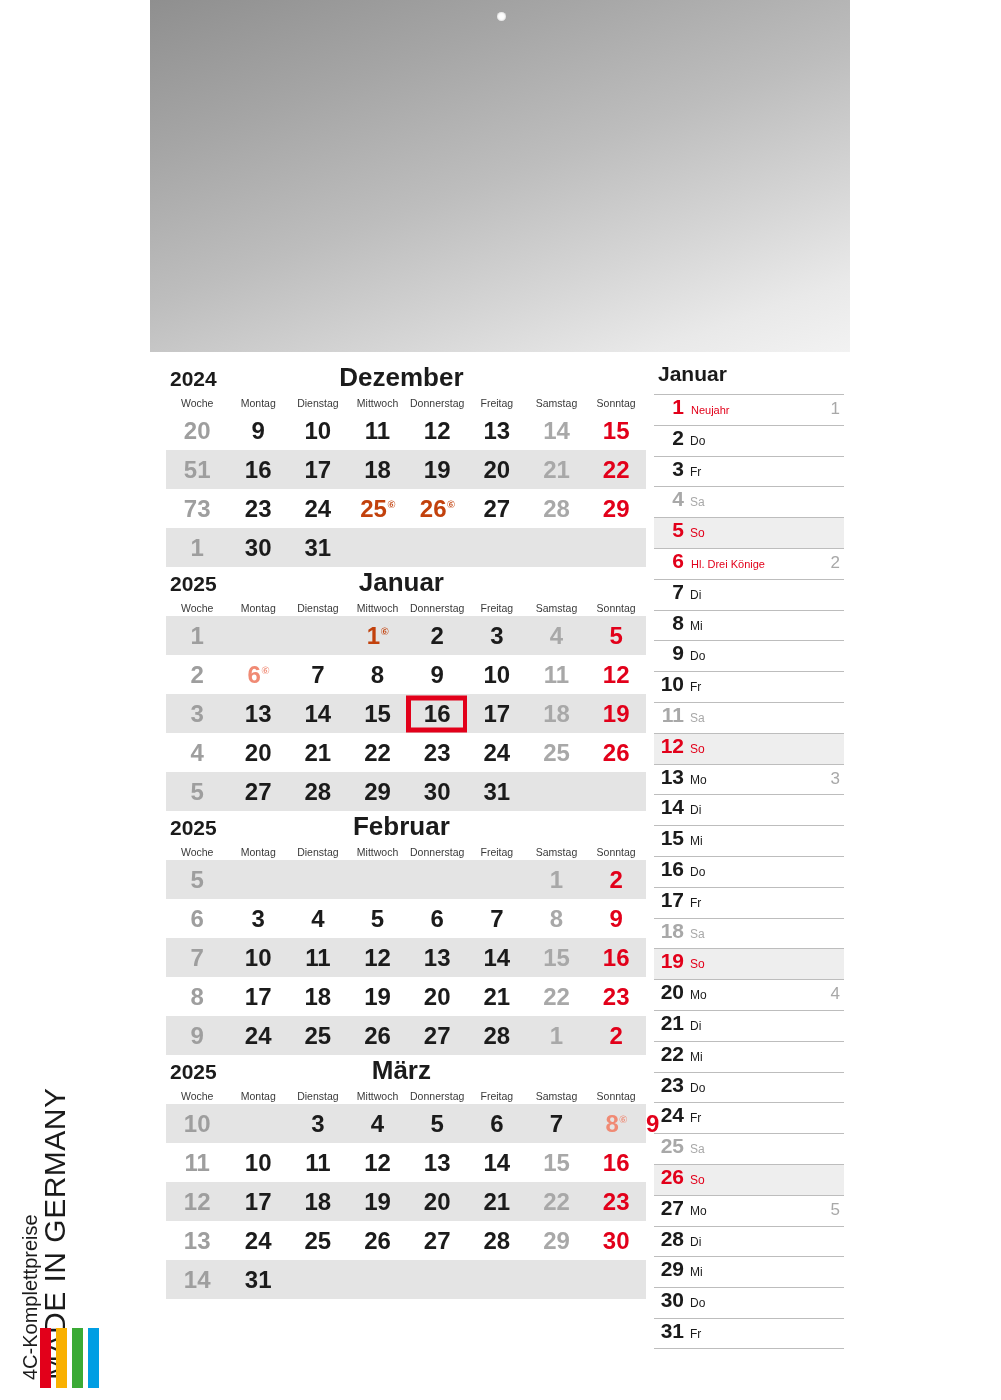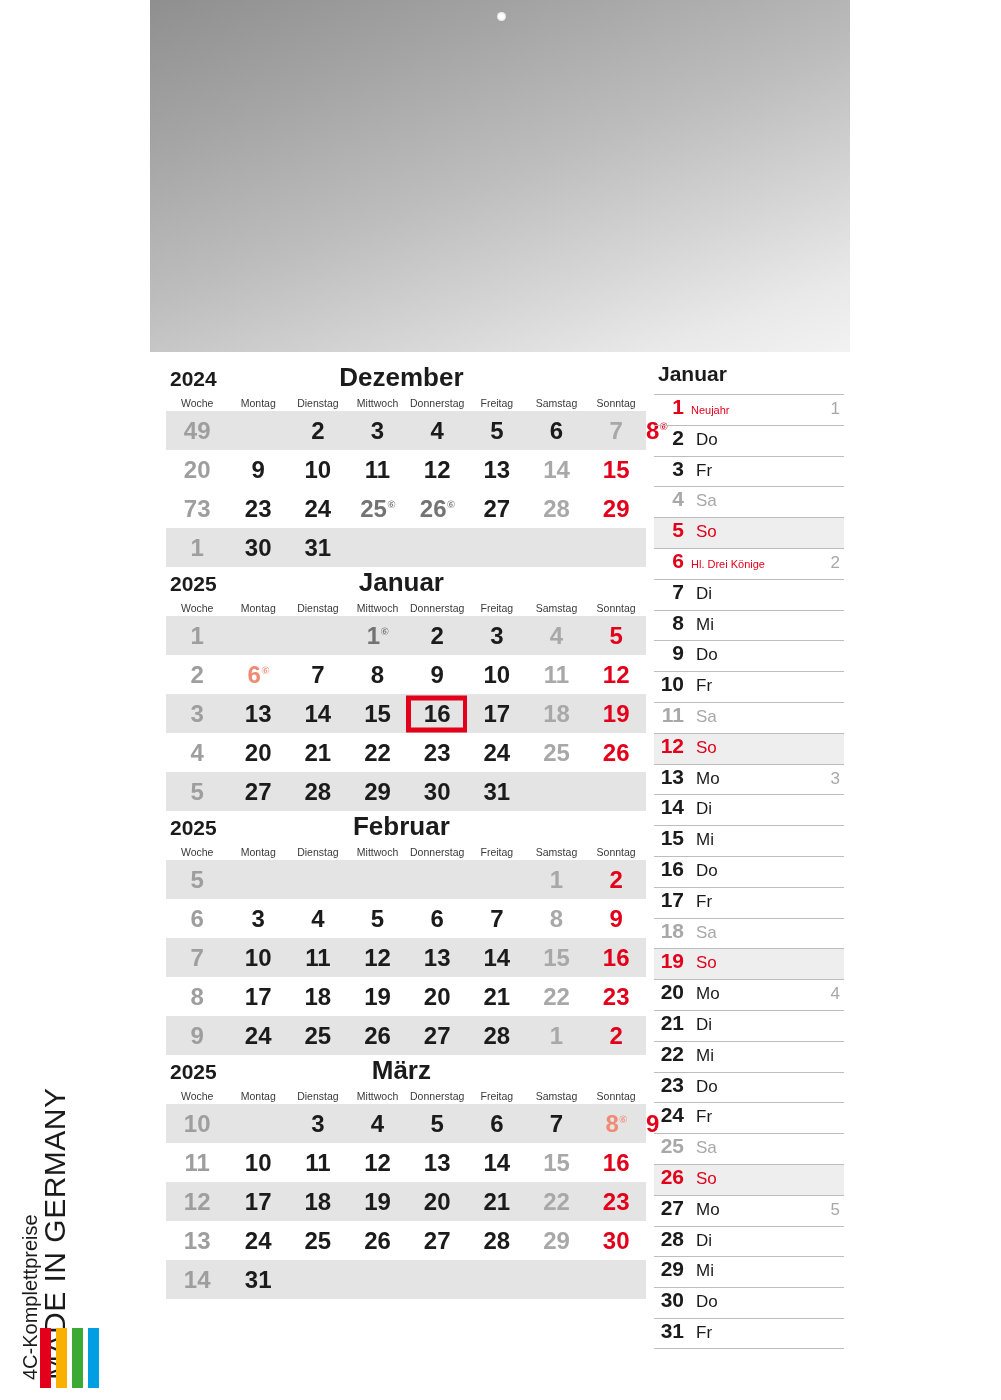--- a/index.html
+++ b/index.html
@@ -29,34 +29,34 @@
   table.cal td,table.cal th{padding:0;margin:0;}
   table.cal th{font-size:10.5px;font-weight:normal;color:#3a3a3a;text-align:center;height:17px;}
   table.cal th.wk{color:#3a3a3a;}
   table.cal td{height:39px;text-align:center;font-size:24px;font-weight:bold;vertical-align:middle;}
   tr.band-grey td{background:#e4e4e4;}
   tr.band-white td{background:#ffffff;}
   td.wk{font-size:23px;font-weight:bold;color:#9e9e9e;text-align:center;}
   td.d{color:#1b1b1b;position:relative;}
   td.sa{color:#a8a8a8;}
   td.su{color:#e2001a;}
-  td.hol{color:#737373;}
+  td.hol{color:#c2410c;}
   td.holsa{color:#f08a74;}
   td.empty{color:transparent;}
   .sup{font-size:10px;font-weight:normal;vertical-align:super;letter-spacing:-1px;}
   .hlbox{position:absolute;left:50%;top:50%;transform:translate(-50%,-50%);width:62px;height:37px;border:5px solid #e2001a;box-sizing:border-box;}
   .hlnum{position:relative;z-index:2;}
 
   
   #side{position:absolute;left:504px;top:362px;width:190px;}
   #side-title{font-size:21px;font-weight:bold;color:#1b1b1b;height:32px;padding-left:4px;}
   .drow{display:flex;align-items:baseline;height:30.8px;border-top:1px solid #bdbdbd;padding:0 4px;box-sizing:border-box;}
   .drow:last-child{border-bottom:1px solid #bdbdbd;}
   .dnum{font-size:21px;font-weight:bold;width:26px;text-align:right;color:#1b1b1b;}
-  .dwd{font-size:17px;margin-left:12px;color:#1b1b1b;}
+  .dwd{font-size:12px;margin-left:6px;color:#1b1b1b;}
   .dnote{font-size:11px;margin-left:7px;color:#e2001a;}
   .dkw{margin-left:auto;font-size:17px;color:#a8a8a8;font-weight:normal;}
   .drow.sat .dnum,.drow.sat .dwd{color:#a8a8a8;}
   .drow.sun{background:#eeeeee;}
   .drow.sun .dnum{color:#e2001a;}
   .drow.sun .dwd{color:#e2001a;}
   .drow.hol .dnum{color:#e2001a;}
 </style>
 </head>
 <body>
@@ -100,40 +100,39 @@
               <th class="">Montag</th>
               <th class="">Dienstag</th>
               <th class="">Mittwoch</th>
               <th class="">Donnerstag</th>
               <th class="">Freitag</th>
               <th class="">Samstag</th>
               <th class="">Sonntag</th>
             </tr>
           </thead>
           <tbody>
-            <tr class="band-grey">
-              <td class="wk">49</td>
-              <td class="empty"><span></span></td>
-              <td class="d"><span>2</span></td>
-              <td class="d"><span>3</span></td>
-              <td class="d"><span>4</span></td>
-              <td class="d"><span>5</span></td>
-              <td class="d"><span>6</span></td>
-              <td class="sa"><span>7</span></td>
-              <td class="su"><span>8</span><span class="sup">⑥</span></td>
-            </tr>
             <tr class="band-white">
               <td class="wk">20</td>
               <td class="d"><span>9</span></td>
               <td class="d"><span>10</span></td>
               <td class="d"><span>11</span></td>
               <td class="d"><span>12</span></td>
               <td class="d"><span>13</span></td>
               <td class="sa"><span>14</span></td>
               <td class="su"><span>15</span></td>
+            </tr>
+            <tr class="band-grey">
+              <td class="wk">51</td>
+              <td class="d"><span>16</span></td>
+              <td class="d"><span>17</span></td>
+              <td class="d"><span>18</span></td>
+              <td class="d"><span>19</span></td>
+              <td class="d"><span>20</span></td>
+              <td class="sa"><span>21</span></td>
+              <td class="su"><span>22</span></td>
             </tr>
             <tr class="band-white">
               <td class="wk">73</td>
               <td class="d"><span>23</span></td>
               <td class="d"><span>24</span></td>
               <td class="hol"><span>25</span><span class="sup">⑥</span></td>
               <td class="hol"><span>26</span><span class="sup">⑥</span></td>
               <td class="d"><span>27</span></td>
               <td class="sa"><span>28</span></td>
               <td class="su"><span>29</span></td>

